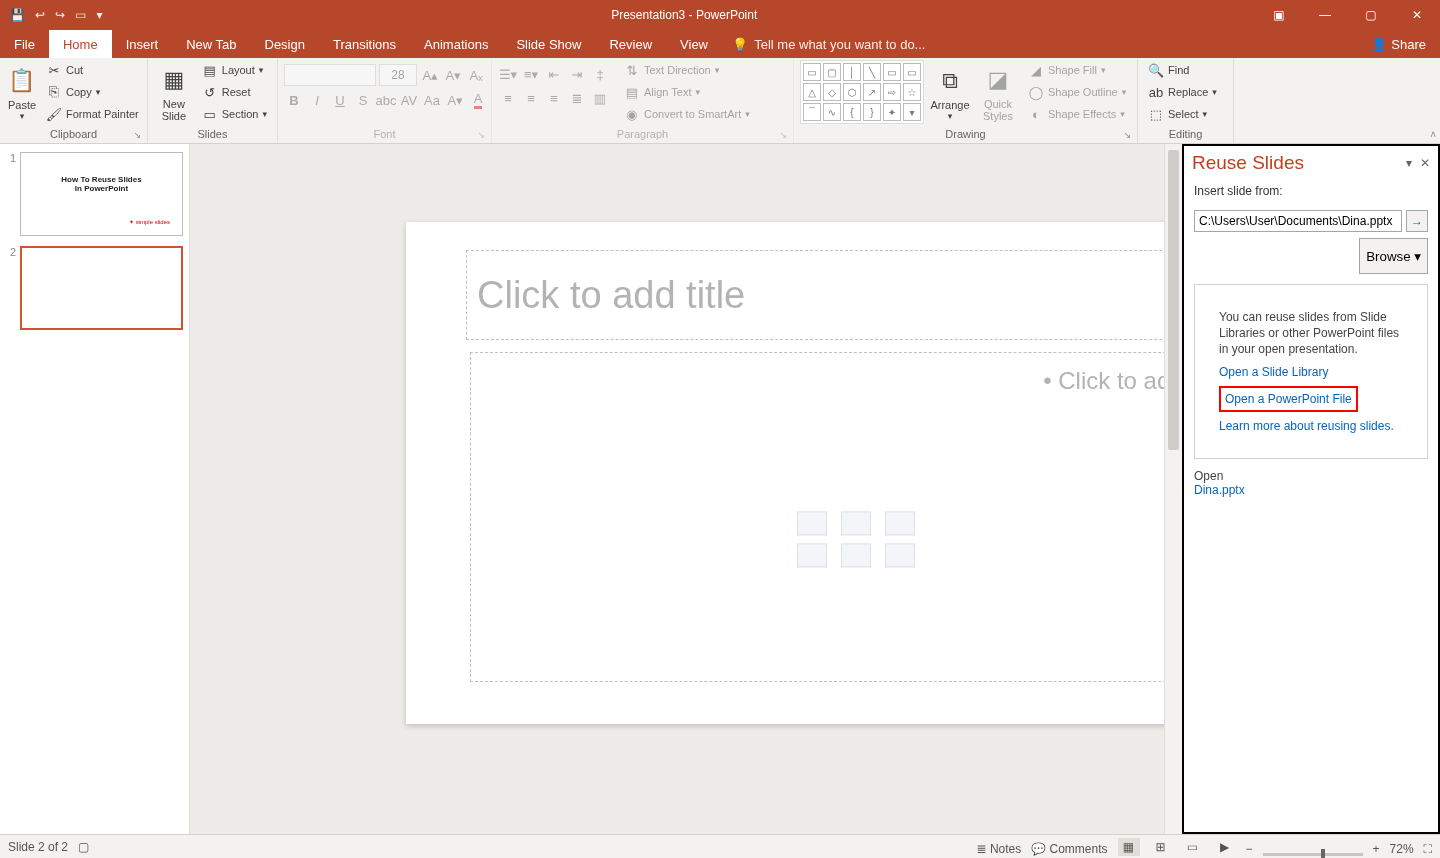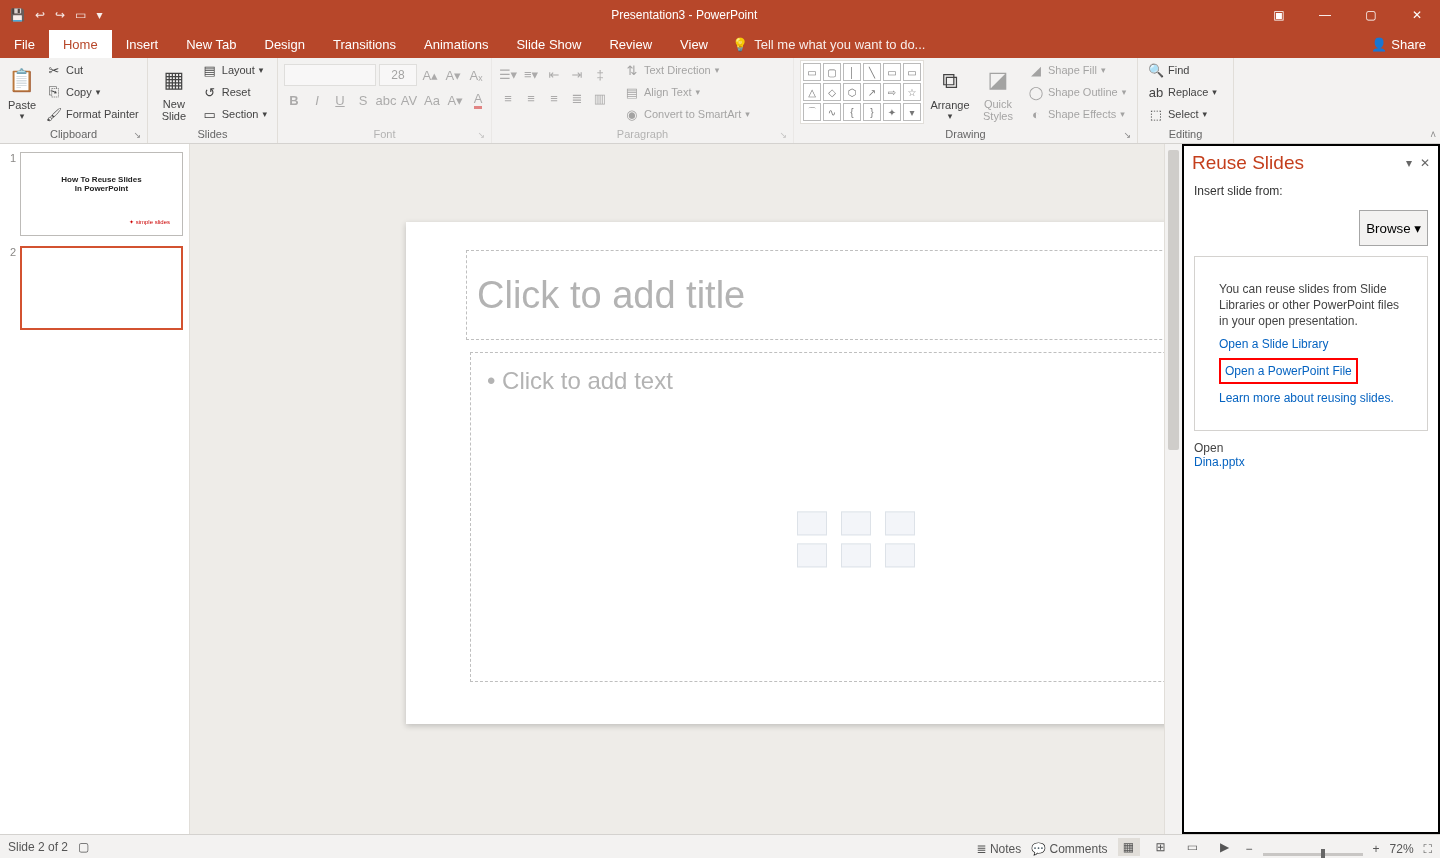--- a/index.html
+++ b/index.html
@@ -45,21 +45,21 @@
 
 .workarea { display: flex; height: calc(858px - 30px - 28px - 86px - 24px); }
 .thumbs { width: 190px; background: #fff; border-right: 1px solid #e1ded9; padding: 8px 6px; overflow: auto; }
 .thumb-wrap { display: flex; gap: 4px; margin-bottom: 10px; }
 .thumb-num { width: 10px; font-size: 11px; color: #8a8886; text-align: right; }
 .thumb { flex: 1; height: 84px; background: #fff; border: 1px solid #bdbbb8; position: relative; }
 .thumb.sel { border: 2px solid #d35230; }
 .thumb .t1 { font-size: 8px; font-weight: bold; text-align: center; padding-top: 22px; color: #222; }
 .thumb .brand { position: absolute; bottom: 10px; right: 12px; font-size: 6px; color: #c00; }
 
-.canvas { flex: 1; background: #eeece8; position: relative; overflow: hidden; }
+.canvas { flex: 1; background: #eeece8; position: relative; overflow: hidden; text-align: right; }
 .slide { position: absolute; left: 216px; top: 78px; width: 896px; height: 502px; background: #fff; box-shadow: 0 2px 6px rgba(0,0,0,.2); }
 .ph { position: absolute; border: 1px dashed #bfbfbf; }
 .ph-title { left: 60px; top: 28px; width: 776px; height: 90px; display: flex; align-items: center; padding: 0 10px; }
 .ph-title span { font-size: 38px; color: #b3b3b3; }
 .ph-body { left: 64px; top: 130px; width: 776px; height: 330px; padding: 14px 16px; }
 .ph-body .bullet { font-size: 24px; color: #b3b3b3; }
 .ph-icons { position: absolute; left: 50%; top: 50%; transform: translate(-50%, -10%); display: grid; grid-template-columns: repeat(3, 34px); gap: 8px 10px; }
 .ph-icons div { width: 30px; height: 24px; border: 1px solid #cfd6df; background: #eef2f7; opacity: .7; }
 .vscroll { position: absolute; right: 0; top: 0; bottom: 0; width: 18px; background: #f3f2f1; border-left: 1px solid #e1ded9; }
 .vscroll .thumbbar { position: absolute; left: 3px; right: 3px; top: 6px; height: 300px; background: #cfcdca; border-radius: 2px; }
@@ -378,20 +378,24 @@
   <div class="pane">
     <div class="pane-header">
       <h3>Reuse Slides</h3>
       <div class="ctrls">
         <span>▾</span>
         <span>✕</span>
       </div>
     </div>
     <div class="pane-body">
       <div class="pane-label">Insert slide from:</div>
+      <div class="pane-row">
+        <input class="pane-input" value="C:\Users\User\Documents\Dina.pptx" style="">
+        <div class="pane-go">→</div>
+      </div>
       <button class="pane-browse"><span>Browse</span> ▾</button>
       <div class="pane-card">
         <span>You can reuse slides from Slide Libraries or other PowerPoint files in your open presentation.</span>
         <a>Open a Slide Library</a>
         <a class="boxed">Open a PowerPoint File</a>
         <a>Learn more about reusing slides.</a>
       </div>
       <div class="pane-open">
         <div class="hdr">Open</div>
         <a>Dina.pptx</a>

